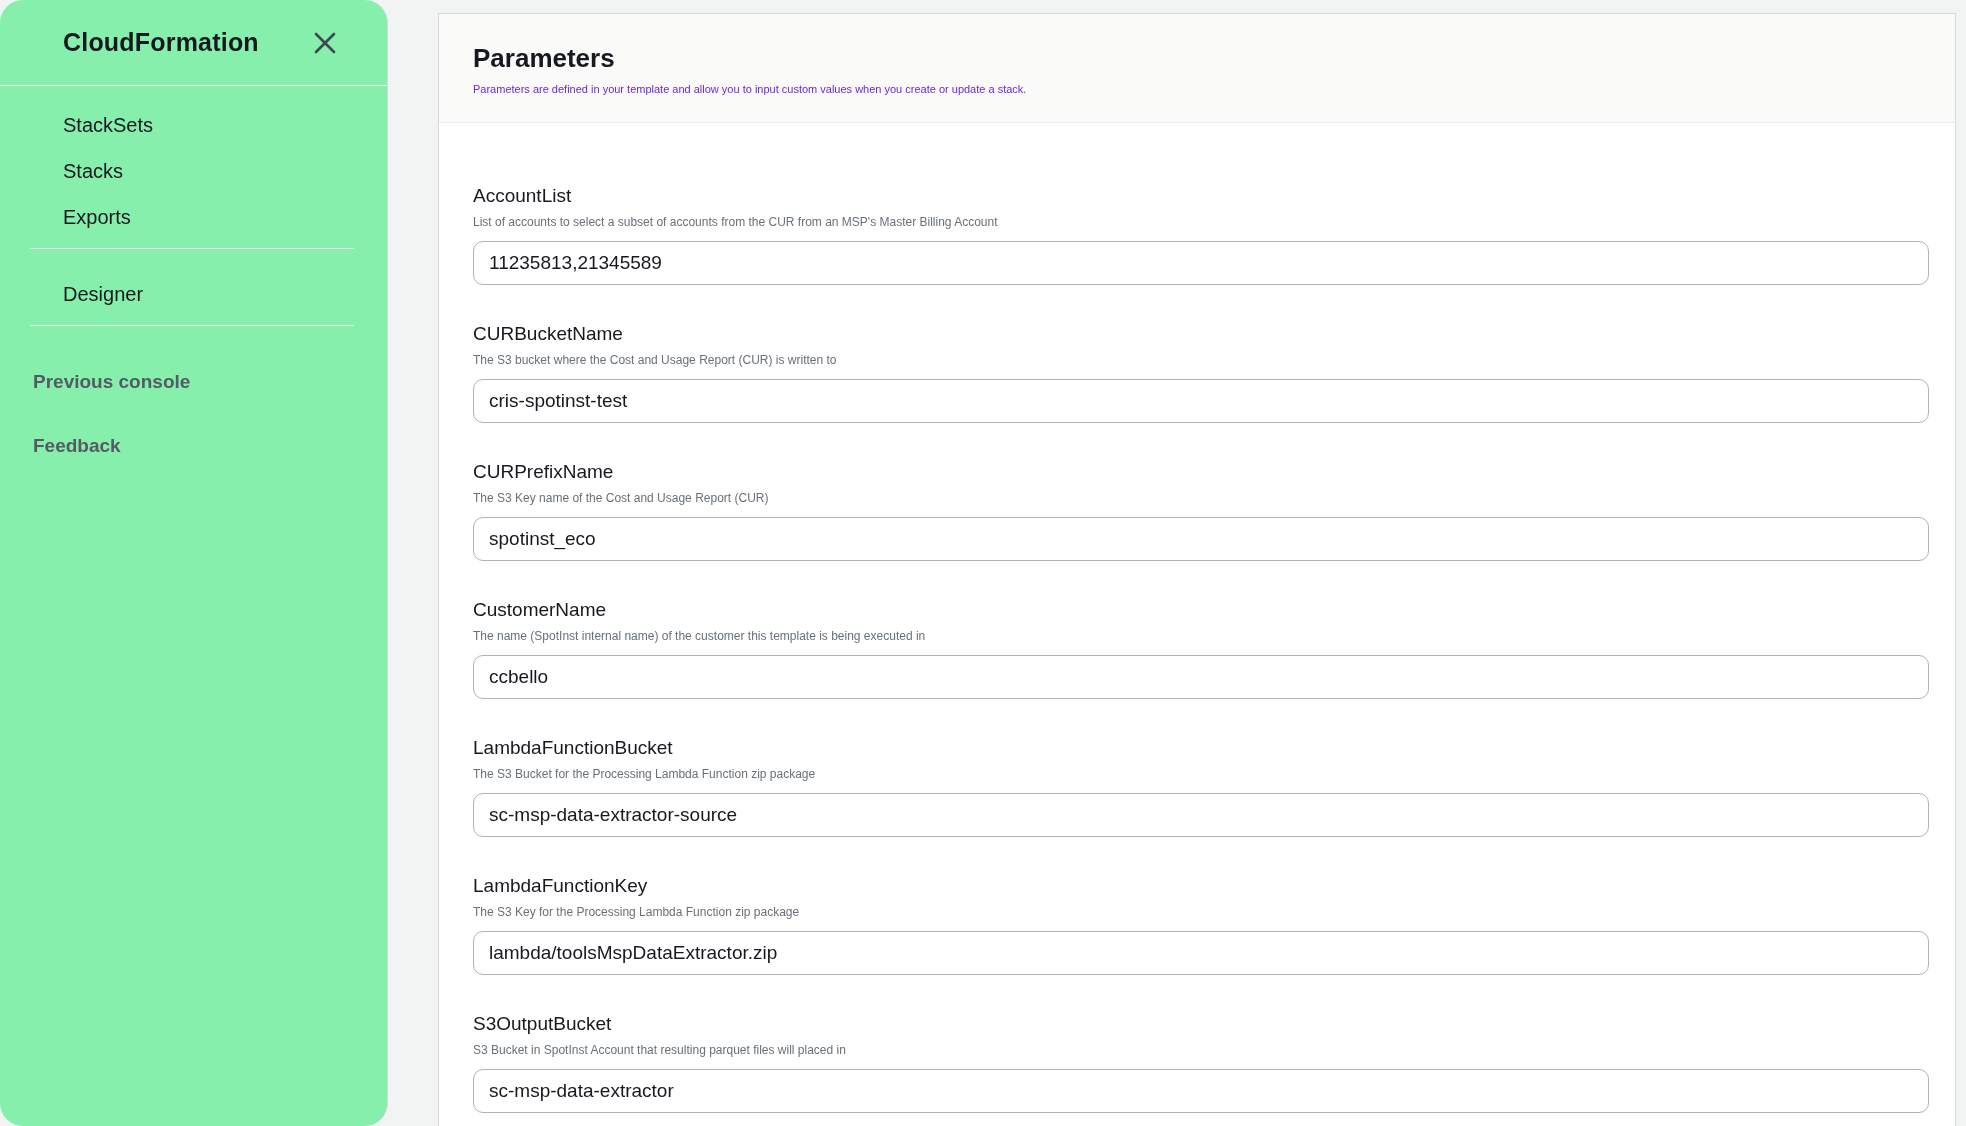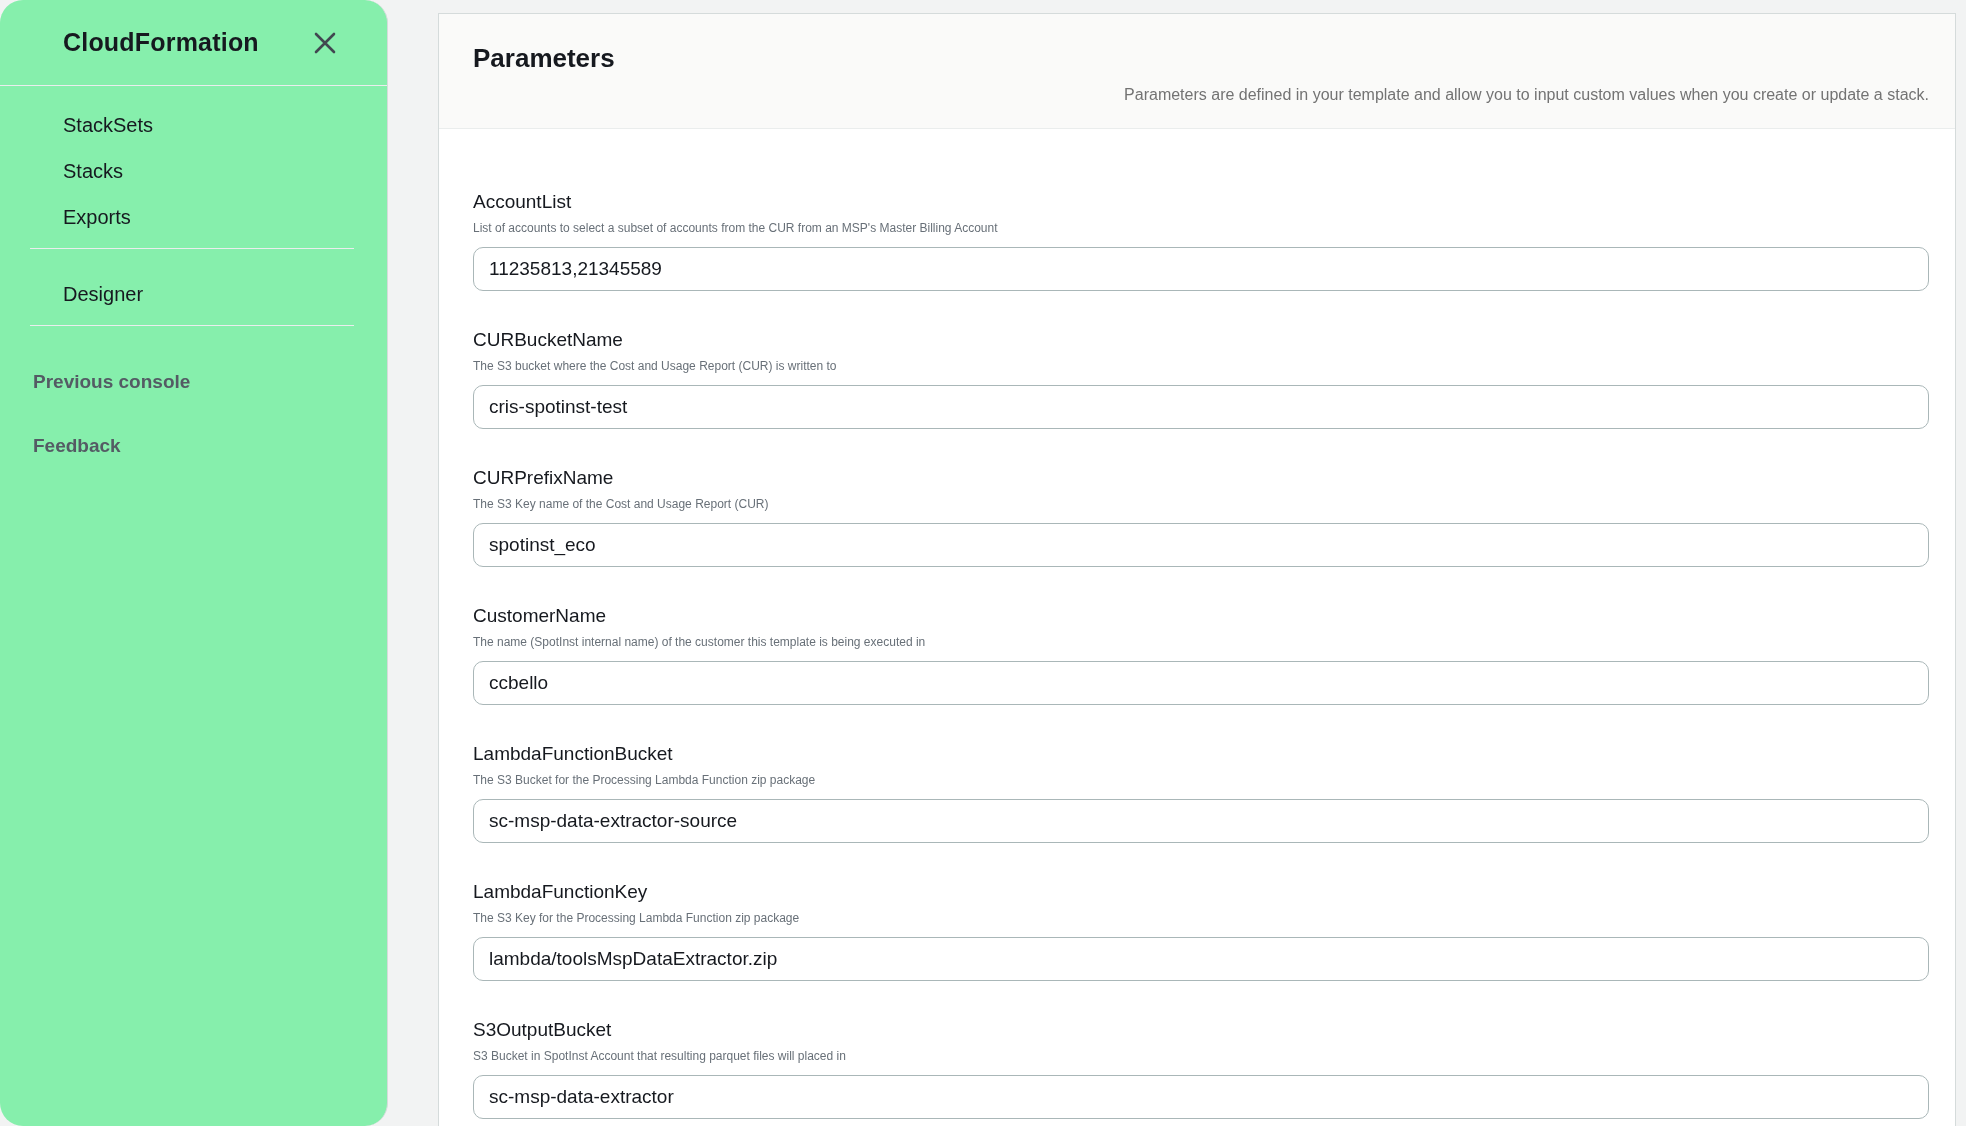--- a/index.html
+++ b/index.html
@@ -61,26 +61,25 @@
     background: #ffffff;
     border: 1px solid #d5dbdb;
   }
   .panel-header {
     background: #fafaf9;
     border-bottom: 1px solid #eaeded;
     padding: 28px 26px 22px 34px;
   }
   .panel-title {
     font-size: 26px; line-height: 32px; font-weight: 700;
-    color: #16191f; margin-bottom: 10px;
+    color: #16191f; margin-bottom: 4px;
   }
   .panel-description {
-    font-size: 16px; line-height: 22px;
-    color: #737373;
-    text-align: right;
+    font-size: 11px; line-height: 22px;
+    color: #6d28d9;
   }
   .panel-body { padding: 30px 26px 28px 34px; }
   .field { margin-bottom: 38px; }
   .field:last-child { margin-bottom: 0; }
   .field-label {
     display: block;
     font-size: 19px; line-height: 22px;
     color: #16191f; margin-bottom: 5px; margin-top: 32px;
   }
   .field-description {

